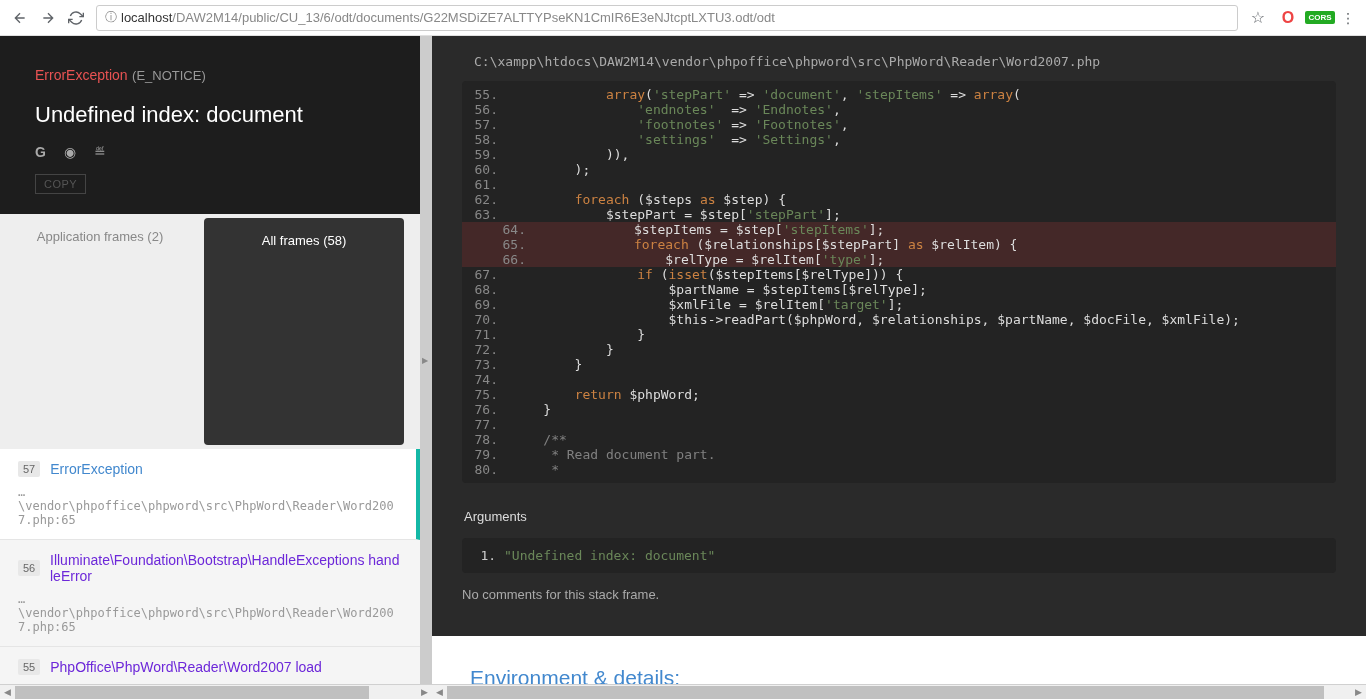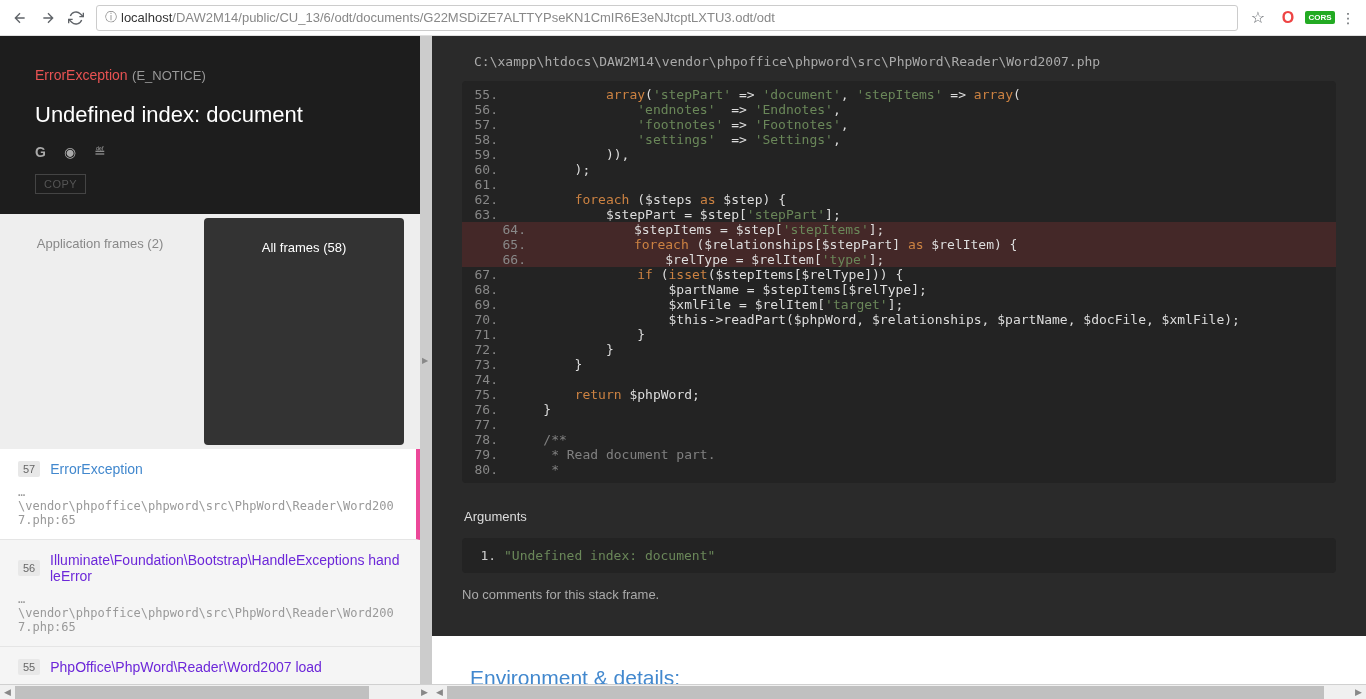--- a/index.html
+++ b/index.html
@@ -23,27 +23,27 @@
 
 
 .left-panel { width: 420px; display: flex; flex-direction: column; background: #1d1d1d; overflow: hidden; }
 .left-header { padding: 30px 35px 20px; color: #fff; }
 .exc-type { color: #e95353; font-size: 14px; }
 .exc-notice { color: #999; font-size: 13px; }
 .exc-msg { color: #fff; font-size: 22px; margin-top: 18px; font-weight: normal; }
 .icon-row { margin-top: 16px; display: flex; gap: 18px; }
 .icon-row span { color: #aaa; font-size: 14px; cursor: pointer; }
 .copy-btn { margin-top: 14px; border: 1px solid #444; color: #555; background: transparent; padding: 3px 8px; font-size: 11px; cursor: pointer; letter-spacing: 0.5px; }
-.tab { flex: 1; text-align: center; padding: 22px 0; font-size: 13px; color: #888; cursor: pointer; }
+.tab { flex: 1; text-align: center; padding: 15px 0; font-size: 13px; color: #888; cursor: pointer; }
 .tab.active { background: #333; color: #fff; border-radius: 4px; margin: 4px; }
 .tab-wrapper { padding: 0 12px 0 0; display:flex; flex:1; background:#eee; }
 
 .frames-list { flex: 1; overflow-y: auto; background: #f5f5f5; }
 .frame { padding: 12px 18px 12px 18px; border-bottom: 1px solid #e5e5e5; cursor: pointer; }
-.frame.selected { background: #fff; border-right: 4px solid #ec4899; }
+.frame.selected { background: #fff; border-right: 4px solid #14b8a6; }
 .frame-head { display: flex; align-items: center; gap: 10px; font-size: 14px; color: #333; }
 .frame-num { background: #e8e8e8; color: #666; font-size: 11px; padding: 2px 5px; border-radius: 2px; min-width: 22px; text-align:center; }
 .frame-title { color: #6d28d9; word-break: break-all; }
 .frame-title.link { color: #4288ce; }
 .frame-path { margin-top: 8px; font-size: 12px; color: #999; word-break: break-all; font-family: Consolas, monospace; }
 
 
 .resizer { width: 12px; background: #ccc; cursor: col-resize; position: relative; }
 .resizer::before { content: "▶"; color: #888; font-size: 8px; position: absolute; top: 50%; left: 2px; transform: translateY(-50%); }
 

